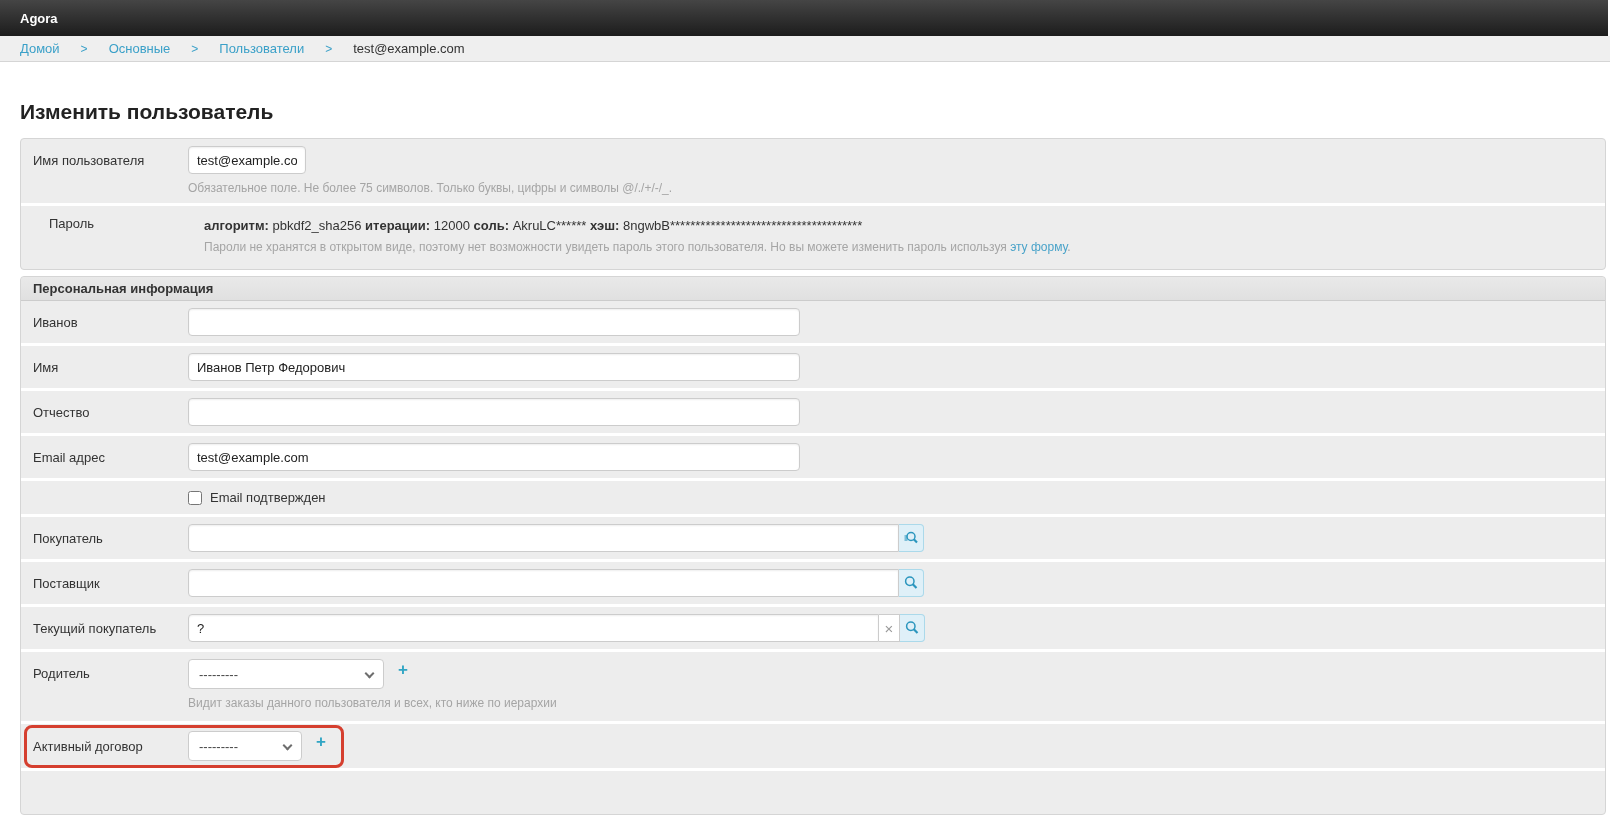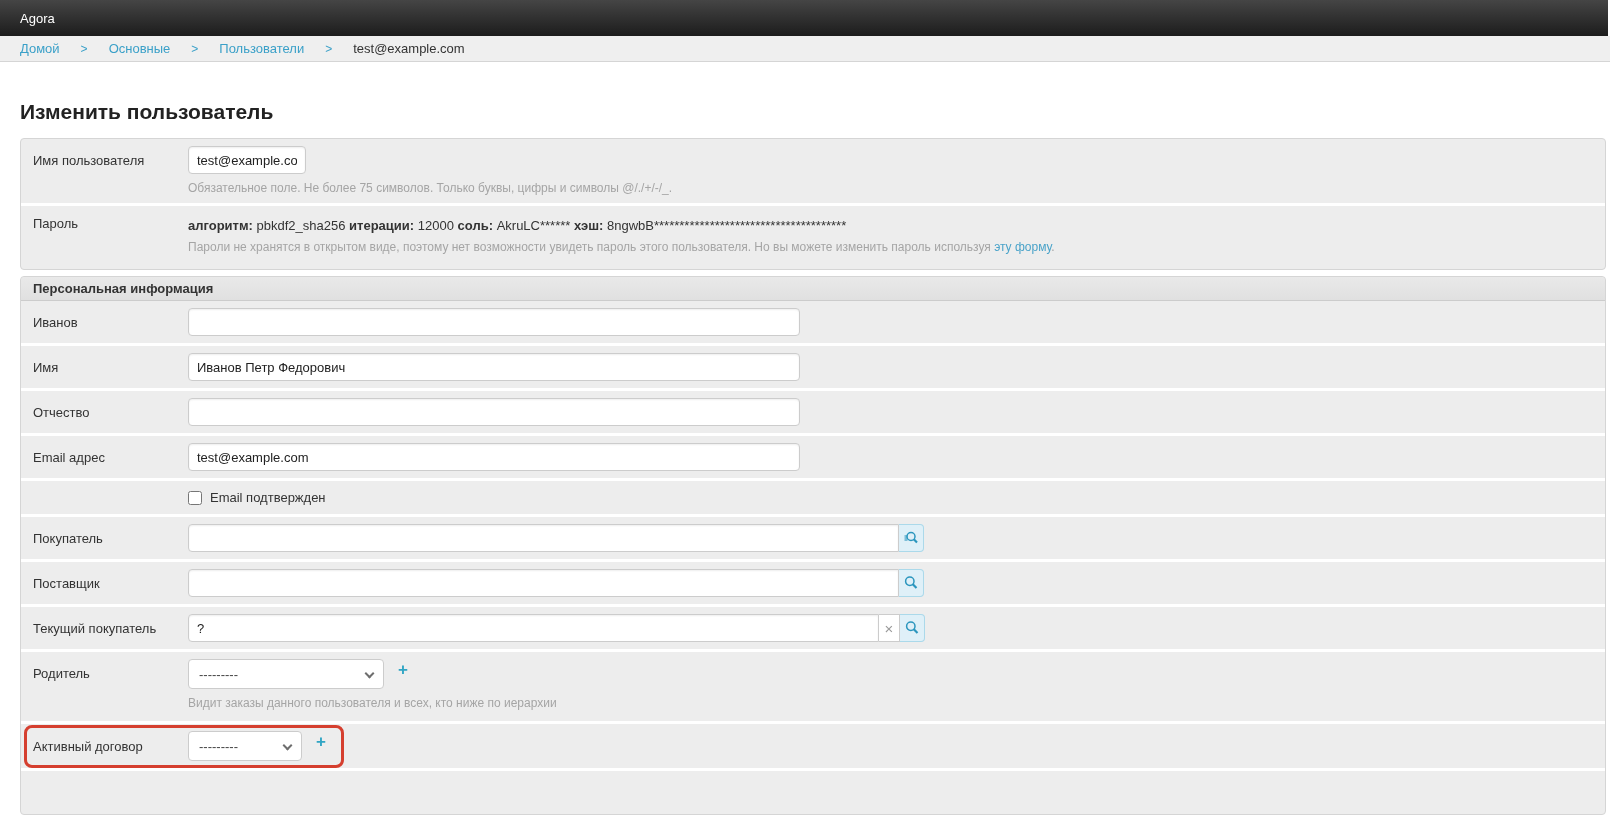--- a/index.html
+++ b/index.html
@@ -6,21 +6,21 @@
   html, body { background: #fff; width: 1610px; }
   body { font-family: "Liberation Sans", sans-serif; font-size: 13px; color: #333; }
 
   
   .topbar {
     height: 36px; padding: 0 20px;
     background: linear-gradient(#454545, #1c1c1c);
     display: flex; align-items: center;
     border-right: 2px solid #fff;
   }
-  .brand { color: #fff; font-weight: normal; font-size: 13px; cursor: pointer; }
+  .brand { color: #fff; font-weight: bold; font-size: 13px; cursor: pointer; }
 
   
   .breadcrumbs {
     height: 26px; padding: 0 20px;
     background: #efefef; border-bottom: 1px solid #d5d5d5;
     display: flex; align-items: center; gap: 21px;
     font-size: 13px;
   }
   .breadcrumbs a { color: #3aa0c8; text-decoration: none; cursor: pointer; }
   .breadcrumbs .sep { color: #3aa0c8; font-size: 12px; }
@@ -152,21 +152,21 @@
 
   <section class="module">
     <div class="form-row" style="min-height:56px;">
       <label class="col-label">Имя пользователя</label>
       <div class="field">
         <input type="text" class="text-input w-user" value="test@example.com" style="">
         <p class="help">Обязательное поле. Не более 75 символов. Только буквы, цифры и символы @/./+/-/_.</p>
       </div>
     </div>
     <div class="form-row" style="min-height:63px;">
-      <label class="col-label" style="padding-top:3px;">Пароль</label>
+      <label class="col-label" style="padding-top:3px;margin-left:16px;">Пароль</label>
       <div class="field">
         <p class="password-line">
           <strong>алгоритм:</strong>
           <span>pbkdf2_sha256</span>
           <strong>итерации:</strong>
           <span>12000</span>
           <strong>соль:</strong>
           <span>AkruLC******</span>
           <strong>хэш:</strong>
           <span>8ngwbB**************************************</span>

